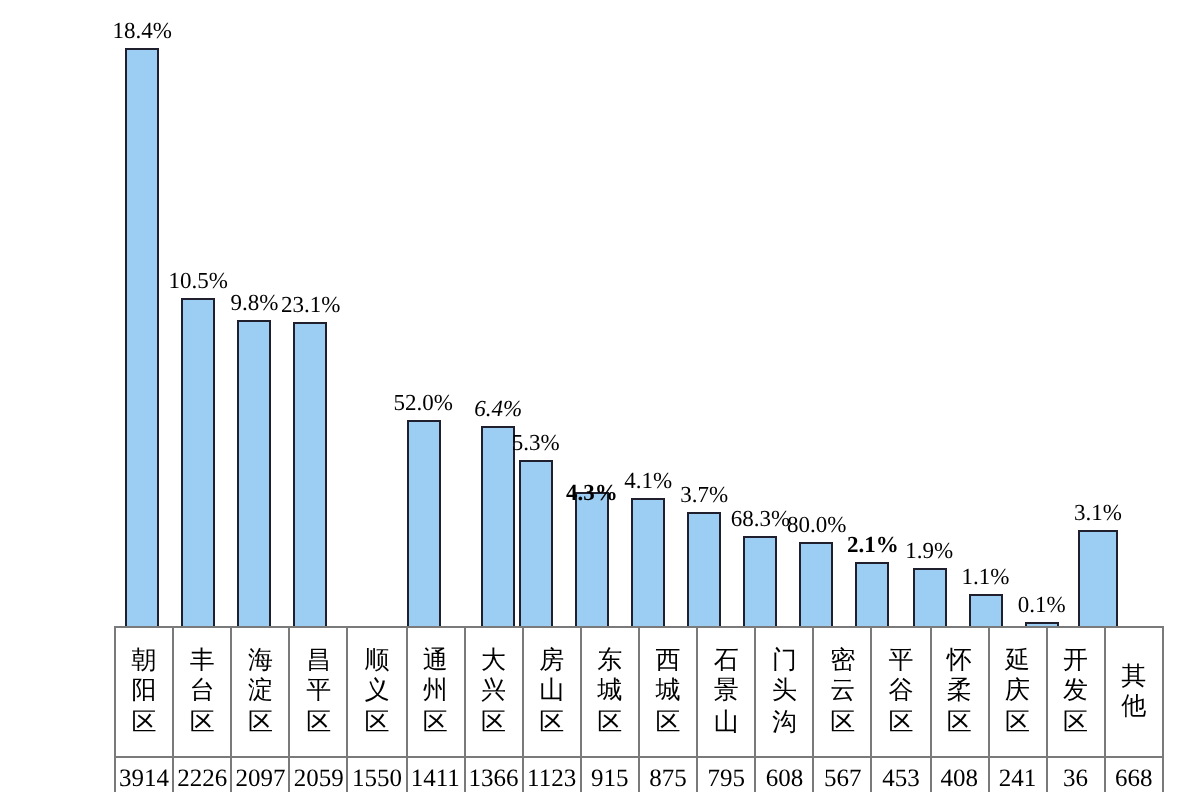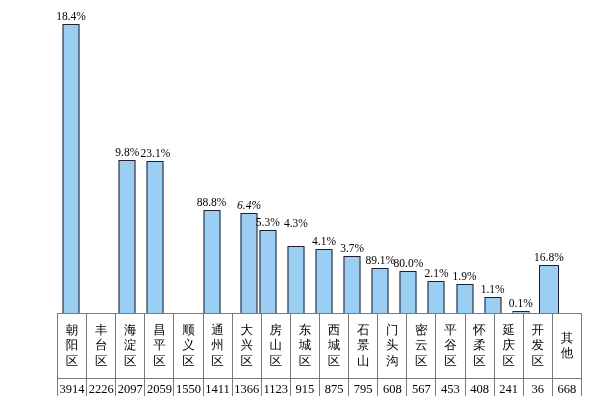--- a/index.html
+++ b/index.html
@@ -110,79 +110,83 @@
 </head>
 <body>
 
 <div id="chart-root">
 
   <div id="plot-area">
       <div class="bar-slot" style="left: 0px; width: 28.1111px;">
         <div class="bar-rect" title="朝阳区 18.4%" style="height: 290px;"></div>
         <div class="bar-label" style="bottom: 292px;">18.4%</div>
       </div>
+      <div class="bar-slot" style="left: 28.1111px; width: 28.1111px;">
+        <div class="bar-rect" title="丰台区 10.5%" style="height: 165.489px;"></div>
+        <div class="bar-label" style="bottom: 167.489px;">10.5%</div>
+      </div>
       <div class="bar-slot" style="left: 56.2222px; width: 28.1111px;">
         <div class="bar-rect" title="海淀区 9.8%" style="height: 154.457px;"></div>
         <div class="bar-label" style="bottom: 156.457px;">9.8%</div>
       </div>
       <div class="bar-slot" style="left: 84.3333px; width: 28.1111px;">
         <div class="bar-rect" title="昌平区 9.7%" style="height: 152.88px;"></div>
         <div class="bar-label" style="bottom: 154.88px;">23.1%</div>
       </div>
       <div class="bar-slot" style="left: 140.556px; width: 28.1111px;">
         <div class="bar-rect" title="通州区 6.6%" style="height: 104.022px;"></div>
-        <div class="bar-label" style="bottom: 106.022px;">88.8%</div>
+        <div class="bar-label" style="bottom: 106.022px;">52.0%</div>
       </div>
       <div class="bar-slot" style="left: 178px; width: 28.1111px; font-style: italic;">
         <div class="bar-rect" title="大兴区 6.4%" style="height: 100.87px;"></div>
         <div class="bar-label" style="bottom: 102.87px;">6.4%</div>
       </div>
       <div class="bar-slot" style="left: 196.778px; width: 28.1111px;">
         <div class="bar-rect" title="房山区 5.3%" style="height: 83.5326px;"></div>
         <div class="bar-label" style="bottom: 85.5326px;">5.3%</div>
       </div>
       <div class="bar-slot" style="left: 224.889px; width: 28.1111px;">
         <div class="bar-rect" title="东城区 4.3%" style="height: 67.7717px;"></div>
-        <div class="bar-label" style="bottom: 85px;">4.3%</div>
+        <div class="bar-label" style="bottom: 61px; font-weight: bold;">4.3%</div>
       </div>
       <div class="bar-slot" style="left: 253px; width: 28.1111px;">
         <div class="bar-rect" title="西城区 4.1%" style="height: 64.6196px;"></div>
         <div class="bar-label" style="bottom: 66.6196px;">4.1%</div>
       </div>
       <div class="bar-slot" style="left: 281.111px; width: 28.1111px;">
         <div class="bar-rect" title="石景山 3.7%" style="height: 58.3152px;"></div>
         <div class="bar-label" style="bottom: 60.3152px;">3.7%</div>
       </div>
       <div class="bar-slot" style="left: 309.222px; width: 28.1111px;">
         <div class="bar-rect" title="门头沟 2.9%" style="height: 45.7065px;"></div>
-        <div class="bar-label" style="bottom: 47.7065px;">89.1%</div>
+        <div class="bar-label" style="bottom: 47.7065px;">68.3%</div>
       </div>
       <div class="bar-slot" style="left: 337.333px; width: 28.1111px;">
         <div class="bar-rect" title="密云区 2.7%" style="height: 42.5543px;"></div>
         <div class="bar-label" style="bottom: 44.5543px;">80.0%</div>
       </div>
-      <div class="bar-slot" style="left: 365.444px; width: 28.1111px;">
+      <div class="bar-slot" style="left: 365.444px; width: 28.1111px; font-weight: bold;">
         <div class="bar-rect" title="平谷区 2.1%" style="height: 33.0978px;"></div>
         <div class="bar-label" style="bottom: 35.0978px;">2.1%</div>
       </div>
       <div class="bar-slot" style="left: 393.556px; width: 28.1111px;">
         <div class="bar-rect" title="怀柔区 1.9%" style="height: 29.9457px;"></div>
         <div class="bar-label" style="bottom: 31.9457px;">1.9%</div>
       </div>
       <div class="bar-slot" style="left: 421.667px; width: 28.1111px;">
         <div class="bar-rect" title="延庆区 1.1%" style="height: 17.337px;"></div>
         <div class="bar-label" style="bottom: 19.337px;">1.1%</div>
       </div>
       <div class="bar-slot" style="left: 449.778px; width: 28.1111px;">
         <div class="bar-rect" title="开发区 0.1%" style="height: 3px;"></div>
         <div class="bar-label" style="bottom: 5px;">0.1%</div>
       </div>
       <div class="bar-slot" style="left: 477.889px; width: 28.1111px;">
         <div class="bar-rect wide" title="其他 3.1%" style="height: 48.8587px;"></div>
-        <div class="bar-label" style="bottom: 50.8587px;">16.8%</div>
+        <div class="bar-label" style="bottom: 50.8587px;">3.1%</div>
       </div>
     </div>
 
   <table id="data-table">
     <tbody>
       <tr class="cat-row">
           <td style="width: 28.1111px;">
             <span class="vert-label">
               <span>朝</span>
               <span>阳</span>

